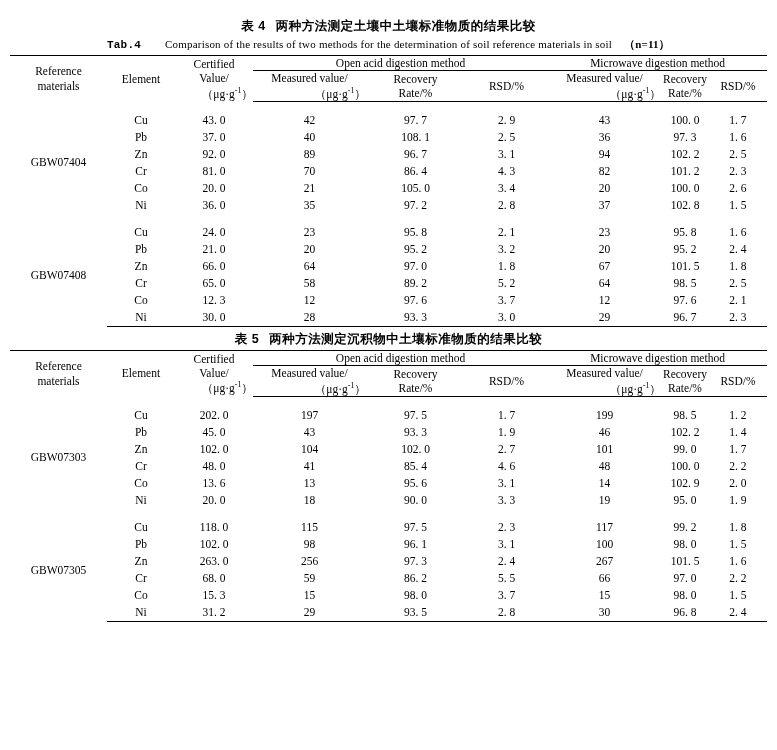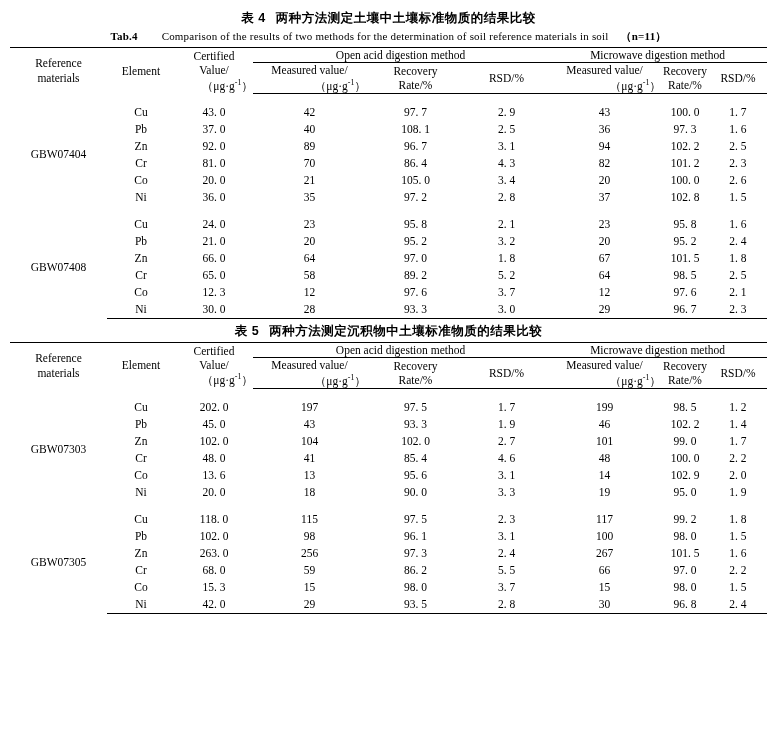--- a/index.html
+++ b/index.html
@@ -10,21 +10,21 @@
   body {
     width: 777px;
     height: 750px;
     font-family: "Liberation Serif", serif;
     color: #000000;
     overflow: hidden;
   }
   .page {
     width: 777px;
     box-sizing: border-box;
-    padding: 6px 10px 0 10px;
+    padding: 14px 10px 0 10px;
   }
   .tbl-block { margin-bottom: 2px; }
 
   .cn-title {
     text-align: center;
     font-size: 12.5px;
     font-weight: bold;
     letter-spacing: 0.5px;
     margin: 4px 0 2px 0;
     font-family: "Liberation Sans", sans-serif;
@@ -34,21 +34,21 @@
   .en-title {
     text-align: center;
     font-size: 11px;
     margin: 0 0 3px 0;
     letter-spacing: 0.2px;
     white-space: nowrap;
   }
   .en-title .tnum {
     font-weight: bold;
     margin-right: 24px;
-    font-family: Liberation Serif, serif;
+    font-family: Liberation Mono, monospace;
   }
   .en-title .nval { margin-left: 12px; font-weight: bold; }
 
   table.data {
     width: 757px;
     border-collapse: collapse;
     font-size: 11.5px;
     table-layout: fixed;
   }
   table.data td, table.data th {
@@ -464,21 +464,21 @@
         <td>15. 3</td>
         <td>15</td>
         <td>98. 0</td>
         <td>3. 7</td>
         <td>15</td>
         <td>98. 0</td>
         <td>1. 5</td>
       </tr>
       <tr class="datarow rule-bottom">
         <td>Ni</td>
-        <td>42. 0</td>
+        <td>31. 2</td>
         <td>29</td>
         <td>93. 5</td>
         <td>2. 8</td>
         <td>30</td>
         <td>96. 8</td>
         <td>2. 4</td>
       </tr>
     </tbody>
       </table>
   </div>

